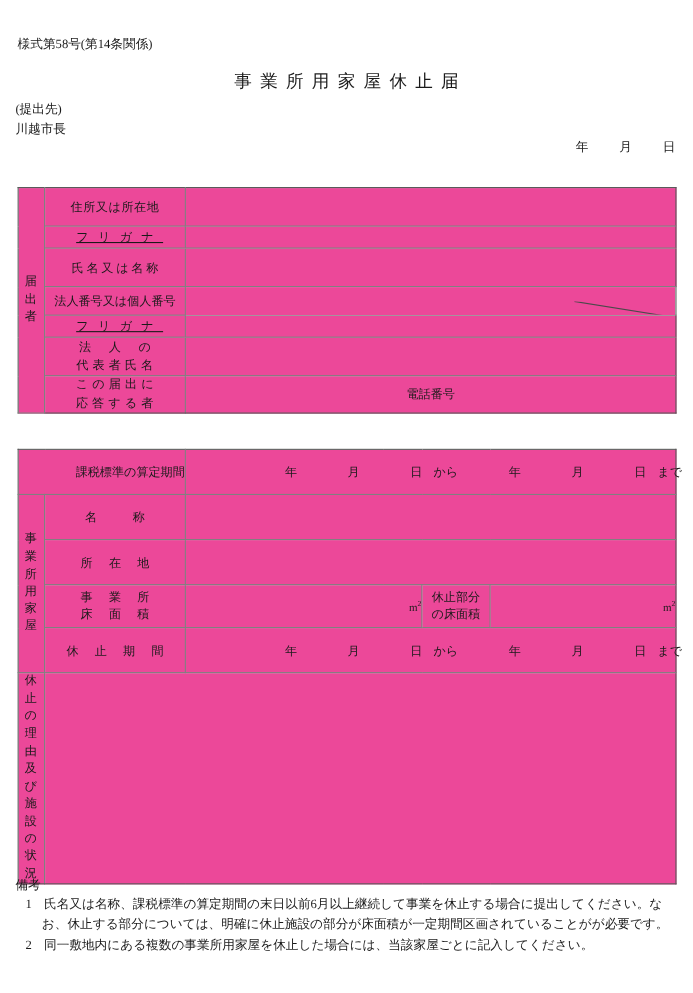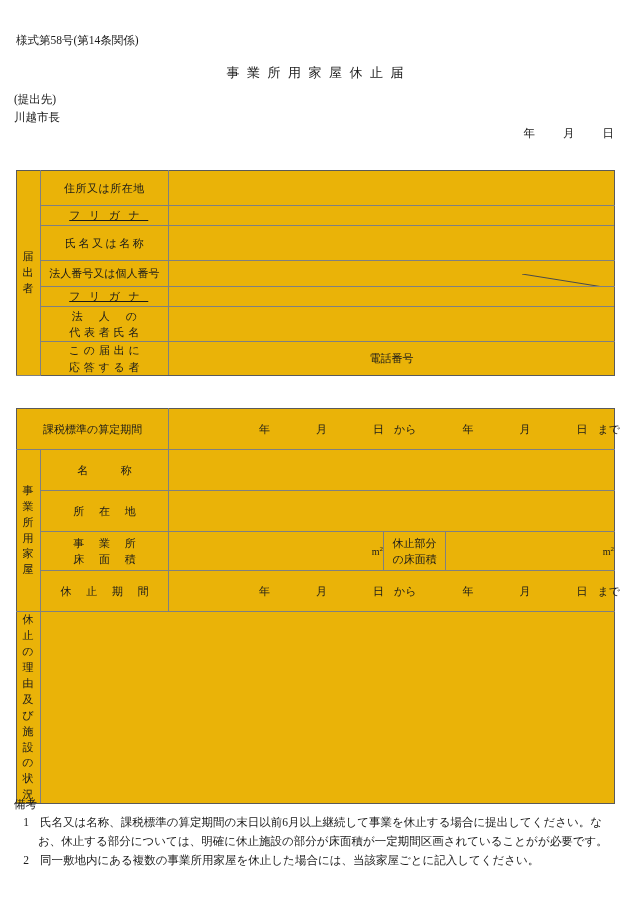--- a/index.html
+++ b/index.html
@@ -32,21 +32,21 @@
     top: 33px;
     font-size: 11.5px;
     white-space: nowrap;
   }
   .doc-title {
     position: absolute;
     left: 0;
     right: 0;
     top: 64px;
     text-align: center;
-    font-size: 13px;
+    font-size: 16px;
     letter-spacing: 7.5px;
     text-indent: 7.5px;
     white-space: nowrap;
   }
   .submit-to-label {
     position: absolute;
     left: 14px;
     top: 92px;
     font-size: 11.5px;
     white-space: nowrap;
@@ -80,21 +80,21 @@
   .tbl {
     position: absolute;
     border-collapse: collapse;
     table-layout: fixed;
     font-size: 11px;
   }
   .tbl td {
     border: 1px solid #808080;
     padding: 0;
     vertical-align: middle;
-    background: #eab308;
+    background: #ec4899;
   }
   .outer-l { border-left: 1px solid #5a5a5a !important; }
   .outer-r { border-right: 1px solid #5a5a5a !important; }
   .outer-t { border-top: 1px solid #5a5a5a !important; }
   .outer-b { border-bottom: 1px solid #5a5a5a !important; }
 
   .vlabel {
     text-align: center;
     font-size: 11px;
     line-height: 1.45;
@@ -298,21 +298,21 @@
       <col style="width:24px">
       <col style="width:128px">
       <col style="width:180px">
       <col style="width:35px">
       <col style="width:62px">
       <col style="width:169px">
     </colgroup>
     <tbody>
 
       <tr>
-        <td class="rowlabel outer-l outer-t center" colspan="2" style="height:40px;">課税標準の算定期間</td>
+        <td class="rowlabel outer-l outer-t center" colspan="2" style="height:40px;text-align:right;">課税標準の算定期間</td>
         <td class="field outer-t outer-r" colspan="4">
           <div class="daterun">
             <i class="g1">年</i><i class="g2">月</i><i class="g3">日</i><i class="g4">から</i><i class="g5">年</i><i class="g6">月</i><i class="g7">日</i><i>まで</i>
           </div>
         </td>
       </tr>
 
       <tr>
         <td class="vlabel outer-l" rowspan="4">
           <span class="ch">事</span>

